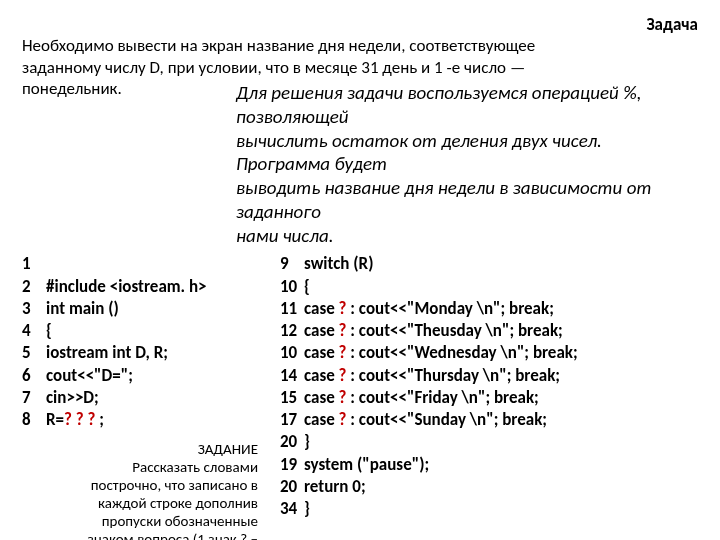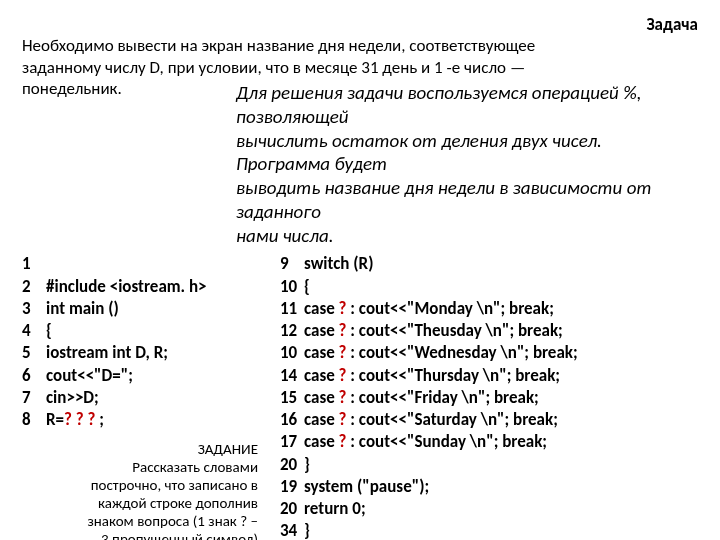--- a/index.html
+++ b/index.html
@@ -118,20 +118,21 @@
     <div class="code-line">
       <span class="ln">8</span>
       <span class="code-text"><span>R=</span><span class="red">? ? ?</span><span> ;</span></span>
     </div>
 
     <div class="assign-block">
       <div class="assign-heading">ЗАДАНИЕ</div>
       <div>Рассказать словами</div>
       <div>построчно, что записано в</div>
       <div>каждой строке дополнив</div>
+      <div>пропуски обозначенные</div>
       <div>знаком вопроса (1 знак ? –</div>
       <div>3 пропущенный символ)</div>
     </div>
   </div>
 
   <div class="col-right">
     <div class="code-line">
       <span class="ln">9</span>
       <span class="code-text">switch (R)</span>
     </div>
@@ -154,24 +155,20 @@
         </div>
         <div class="code-line">
           <span class="ln">14</span>
           <span class="code-text"><span>case </span><span class="red">?</span><span> : cout&lt;&lt;"Thursday \n"; break;</span></span>
         </div>
         <div class="code-line">
           <span class="ln">15</span>
           <span class="code-text"><span>case </span><span class="red">?</span><span> : cout&lt;&lt;"Friday \n"; break;</span></span>
         </div>
         <div class="code-line">
-          <span class="ln">16</span>
-          <span class="code-text"><span>case </span><span class="red">?</span><span> : cout&lt;&lt;"Saturday \n"; break;</span></span>
-        </div>
-        <div class="code-line">
           <span class="ln">17</span>
           <span class="code-text"><span>case </span><span class="red">?</span><span> : cout&lt;&lt;"Sunday \n"; break;</span></span>
         </div>
       </div>
     <div id="right-tail-block">
         <div class="code-line">
           <span class="ln">20</span>
           <span class="code-text">}</span>
         </div>
         <div class="code-line">

